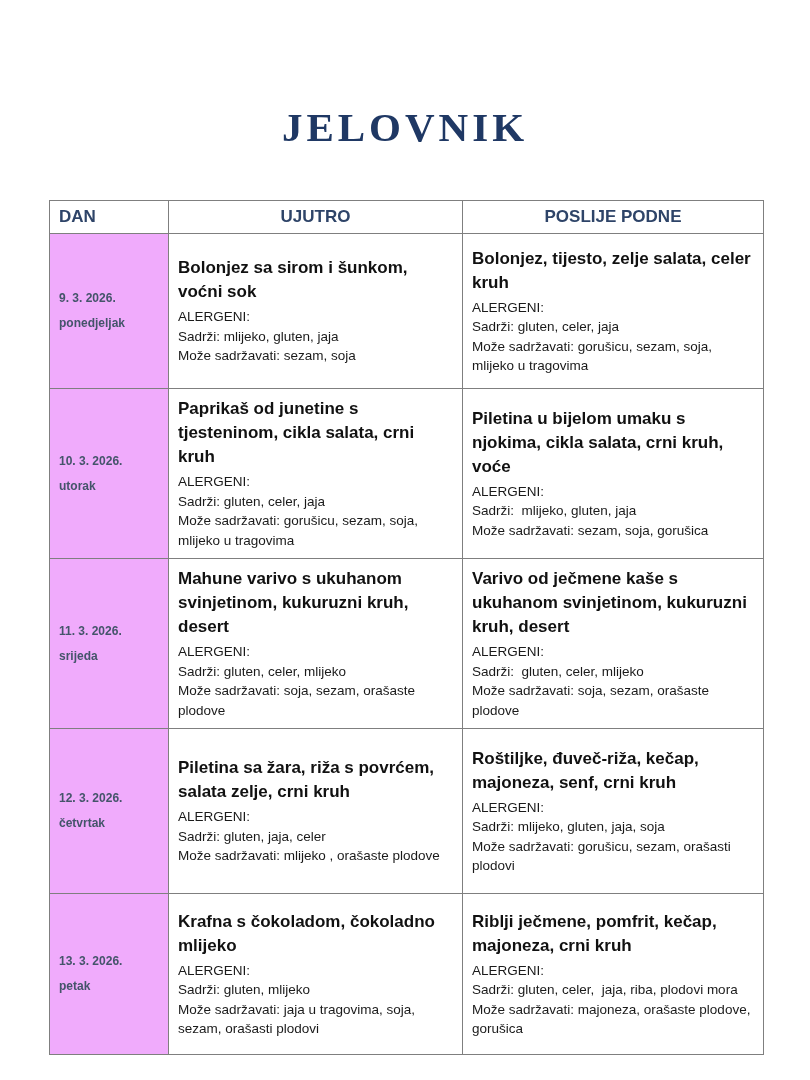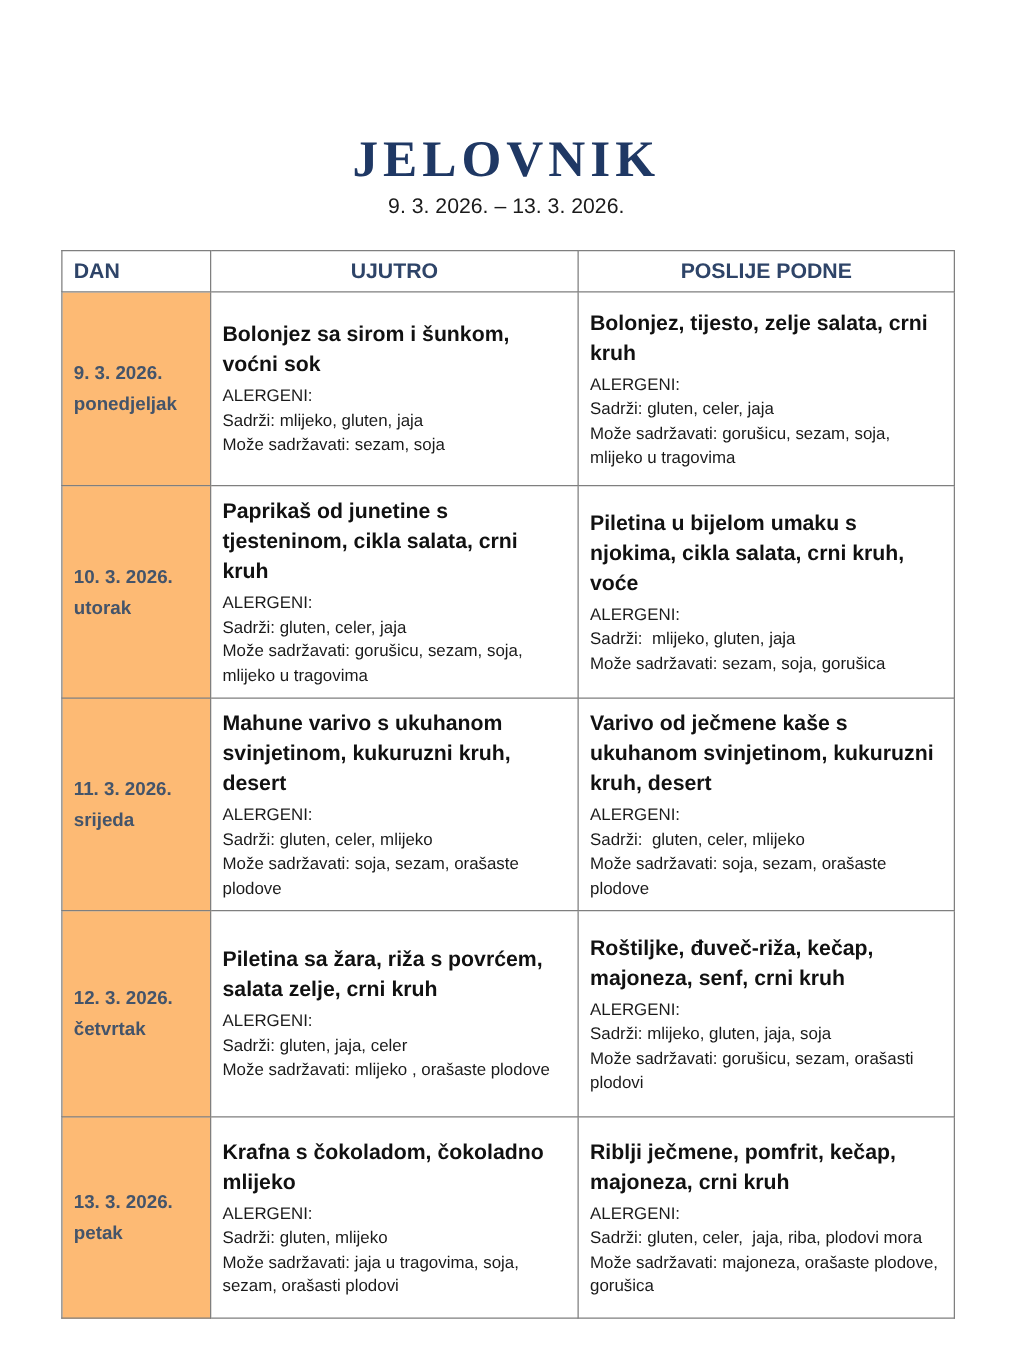--- a/index.html
+++ b/index.html
@@ -66,27 +66,27 @@
     font-weight: bold;
     color: #2e4468;
     text-align: center;
     padding: 0;
     background: #ffffff;
     vertical-align: middle;
   }
   th.th-day { text-align: left; padding-left: 9px; }
 
   td.day-cell {
-    background: #fdba74;
+    background: #f0abfc;
     vertical-align: middle;
     padding-left: 9px;
     padding-right: 4px;
     color: #44546a;
     font-weight: bold;
-    font-size: 15px;
+    font-size: 12px;
     line-height: 25px;
   }
 
   td.meal-cell {
     background: #ffffff;
     vertical-align: middle;
     padding: 8px 8px 8px 9px;
   }
 
   .meal-title {
@@ -110,21 +110,20 @@
   tr.r2 > td { height: 164px; }
   tr.r3 > td { height: 165px; }
   tr.r4 > td { height: 161px; }
 </style>
 </head>
 <body>
 
 <div class="page">
 
   <div class="title">JELOVNIK</div>
-  <div class="daterange">9. 3. 2026. – 13. 3. 2026.</div>
 
   <table class="menu">
     <colgroup>
       <col class="c-day">
       <col class="c-morning">
       <col class="c-afternoon">
     </colgroup>
     <thead>
       <tr>
         <th class="th-day">DAN</th>
@@ -139,21 +138,21 @@
           <div>9. 3. 2026.</div>
           <div>ponedjeljak</div>
         </td>
         <td class="meal-cell">
           <div class="meal-title">Bolonjez sa sirom i šunkom, voćni sok</div>
           <div class="allergen-label">ALERGENI:</div>
           <div class="allergen-line">Sadrži: mlijeko, gluten, jaja</div>
           <div class="allergen-line">Može sadržavati: sezam, soja</div>
         </td>
         <td class="meal-cell">
-          <div class="meal-title">Bolonjez, tijesto, zelje salata, crni kruh</div>
+          <div class="meal-title">Bolonjez, tijesto, zelje salata, celer kruh</div>
           <div class="allergen-label">ALERGENI:</div>
           <div class="allergen-line">Sadrži: gluten, celer, jaja</div>
           <div class="allergen-line">Može sadržavati: gorušicu, sezam, soja, mlijeko u tragovima</div>
         </td>
       </tr>
 
       <tr class="r1">
         <td class="day-cell">
           <div>10. 3. 2026.</div>
           <div>utorak</div>

